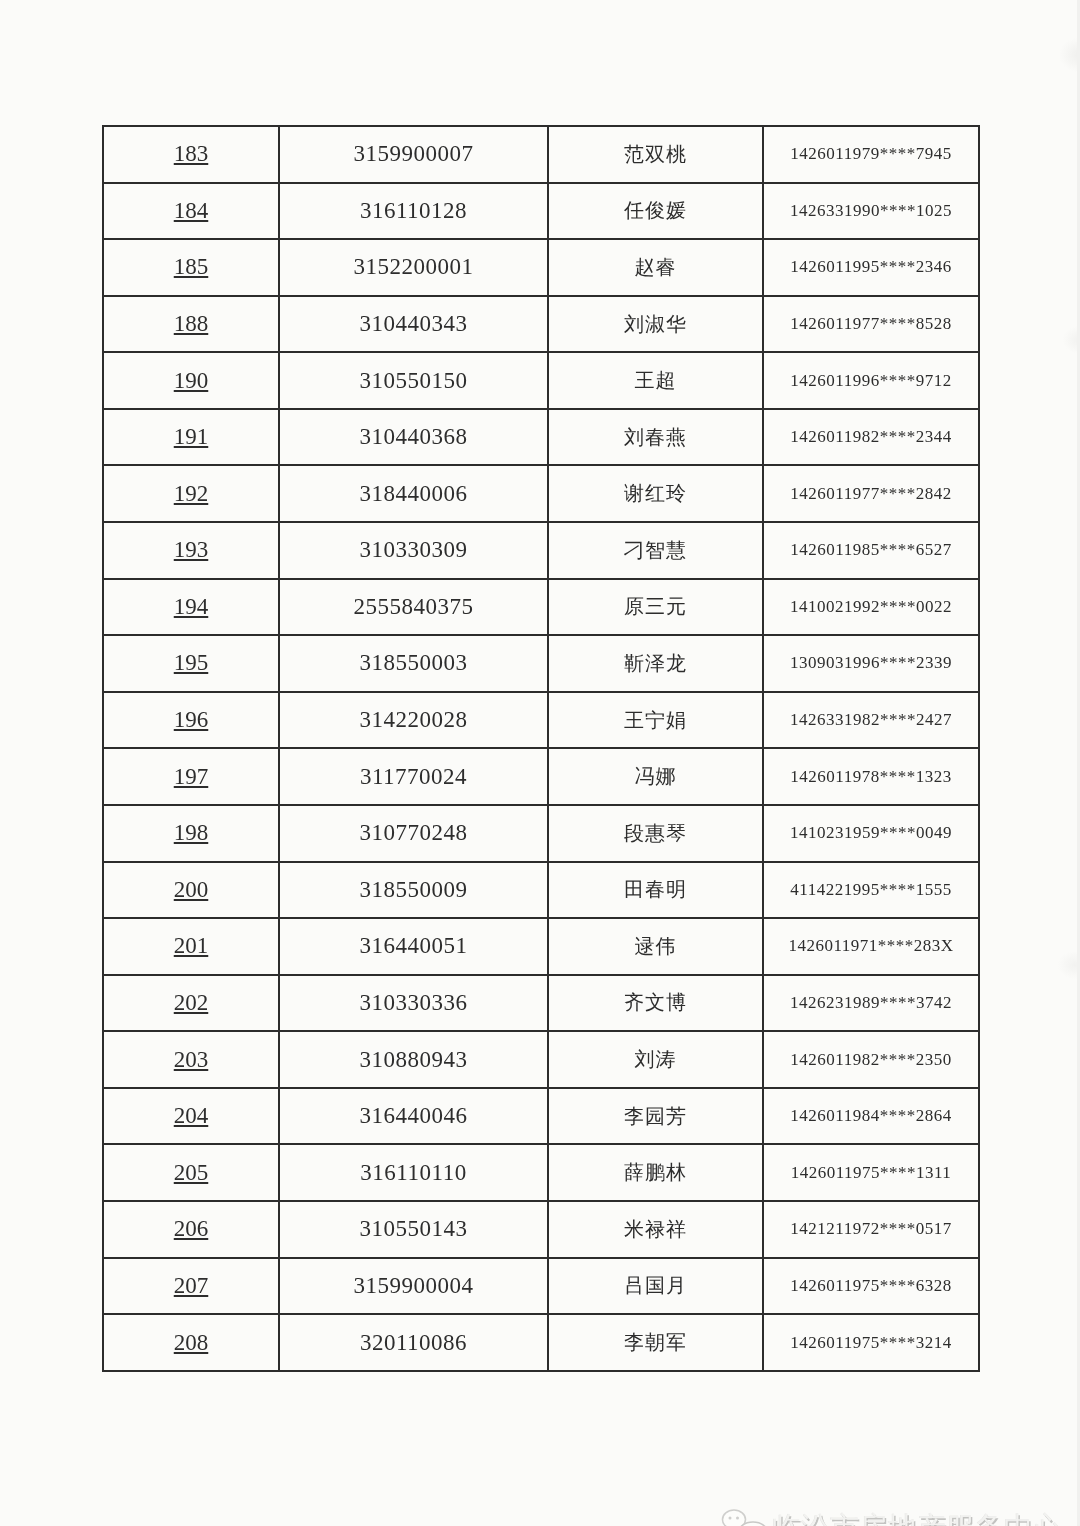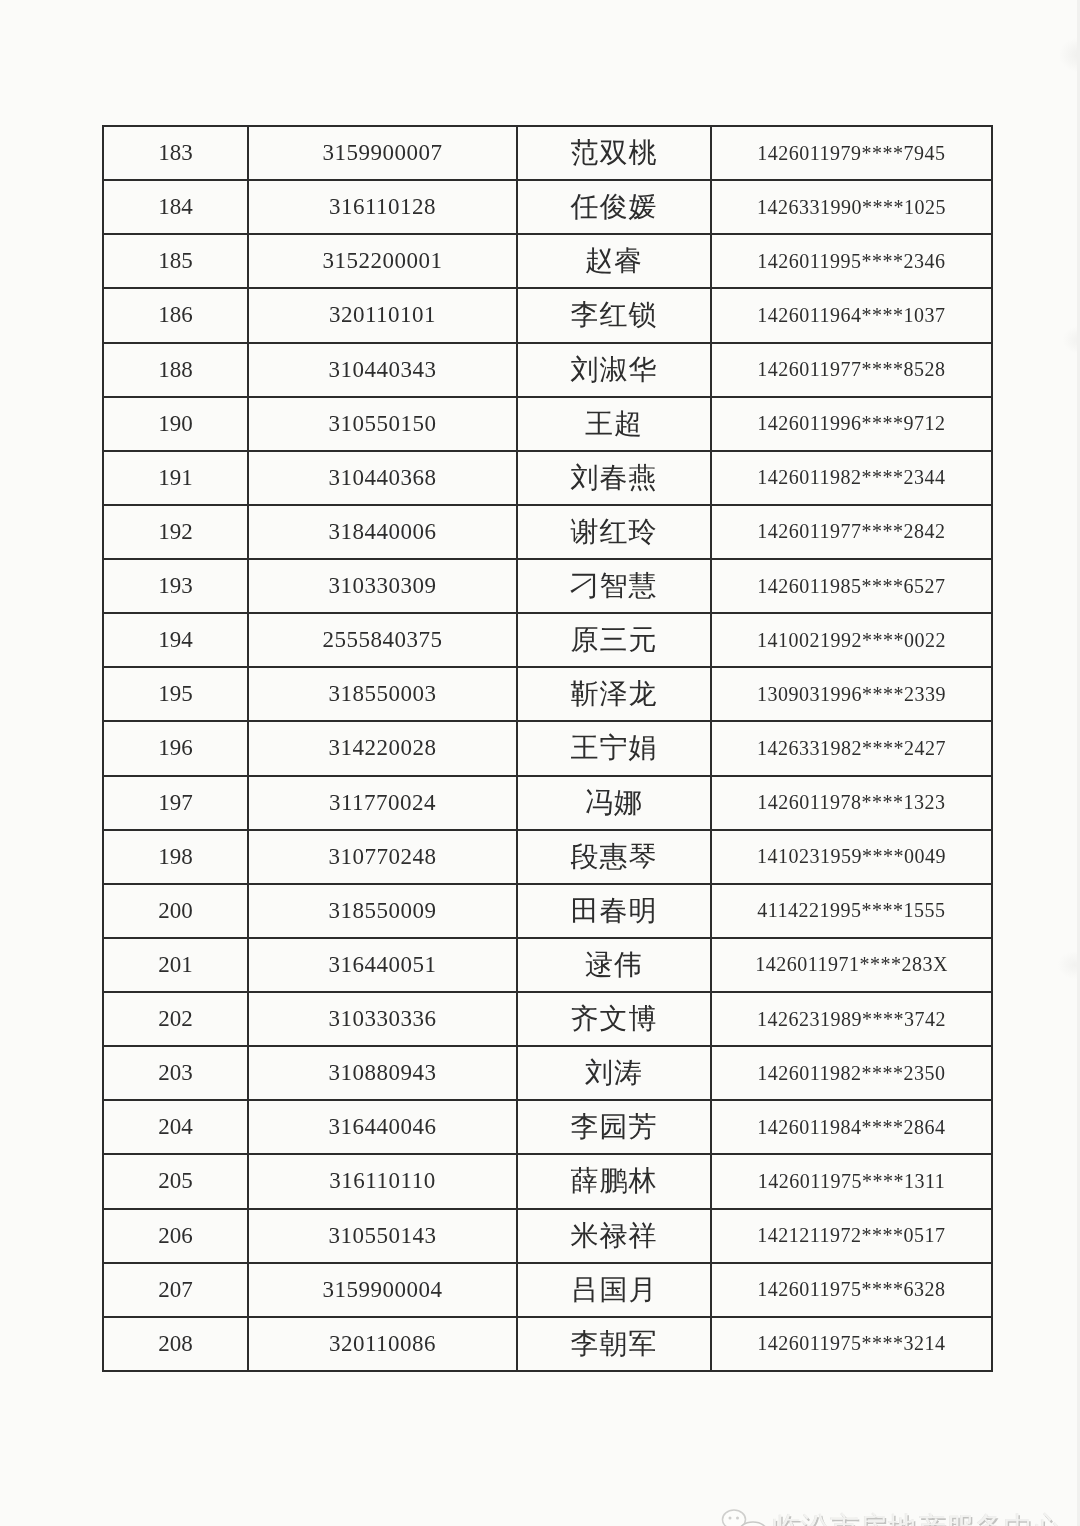--- a/index.html
+++ b/index.html
@@ -30,24 +30,24 @@
     table-layout: fixed;
   }
   table.roster td {
     border: 2px solid #2c2c2c;
     text-align: center;
     vertical-align: middle;
     color: #2d2d2d;
     white-space: nowrap;
     overflow: hidden;
   }
-  td.col-index { width: 145px; font-size: 23px; }
+  td.col-index { width: 176px; font-size: 23px; text-decoration: underline; }
   td.col-code  { width: 269px; font-size: 23px; letter-spacing: 0.5px; }
-  td.col-name  { width: 194px; font-size: 28px; letter-spacing: 1px; }
-  td.col-id    { width: 281px; font-size: 20px; letter-spacing: 0.5px; }
+  td.col-name  { width: 215px; font-size: 20px; letter-spacing: 1px; }
+  td.col-id    { width: 216px; font-size: 17px; letter-spacing: 0.5px; }
 
   .watermark {
     position: absolute;
     left: 720px; top: 1508px;
     display: flex;
     align-items: flex-start;
     gap: 0;
   }
   .watermark .wm-icon {
     width: 52px; height: 48px;
@@ -79,26 +79,20 @@
           <td class="col-index">184</td>
           <td class="col-code">316110128</td>
           <td class="col-name">任俊媛</td>
           <td class="col-id">1426331990****1025</td>
         </tr>
         <tr>
           <td class="col-index">185</td>
           <td class="col-code">3152200001</td>
           <td class="col-name">赵睿</td>
           <td class="col-id">1426011995****2346</td>
-        </tr>
-        <tr>
-          <td class="col-index">186</td>
-          <td class="col-code">320110101</td>
-          <td class="col-name">李红锁</td>
-          <td class="col-id">1426011964****1037</td>
         </tr>
         <tr>
           <td class="col-index">188</td>
           <td class="col-code">310440343</td>
           <td class="col-name">刘淑华</td>
           <td class="col-id">1426011977****8528</td>
         </tr>
         <tr>
           <td class="col-index">190</td>
           <td class="col-code">310550150</td>

